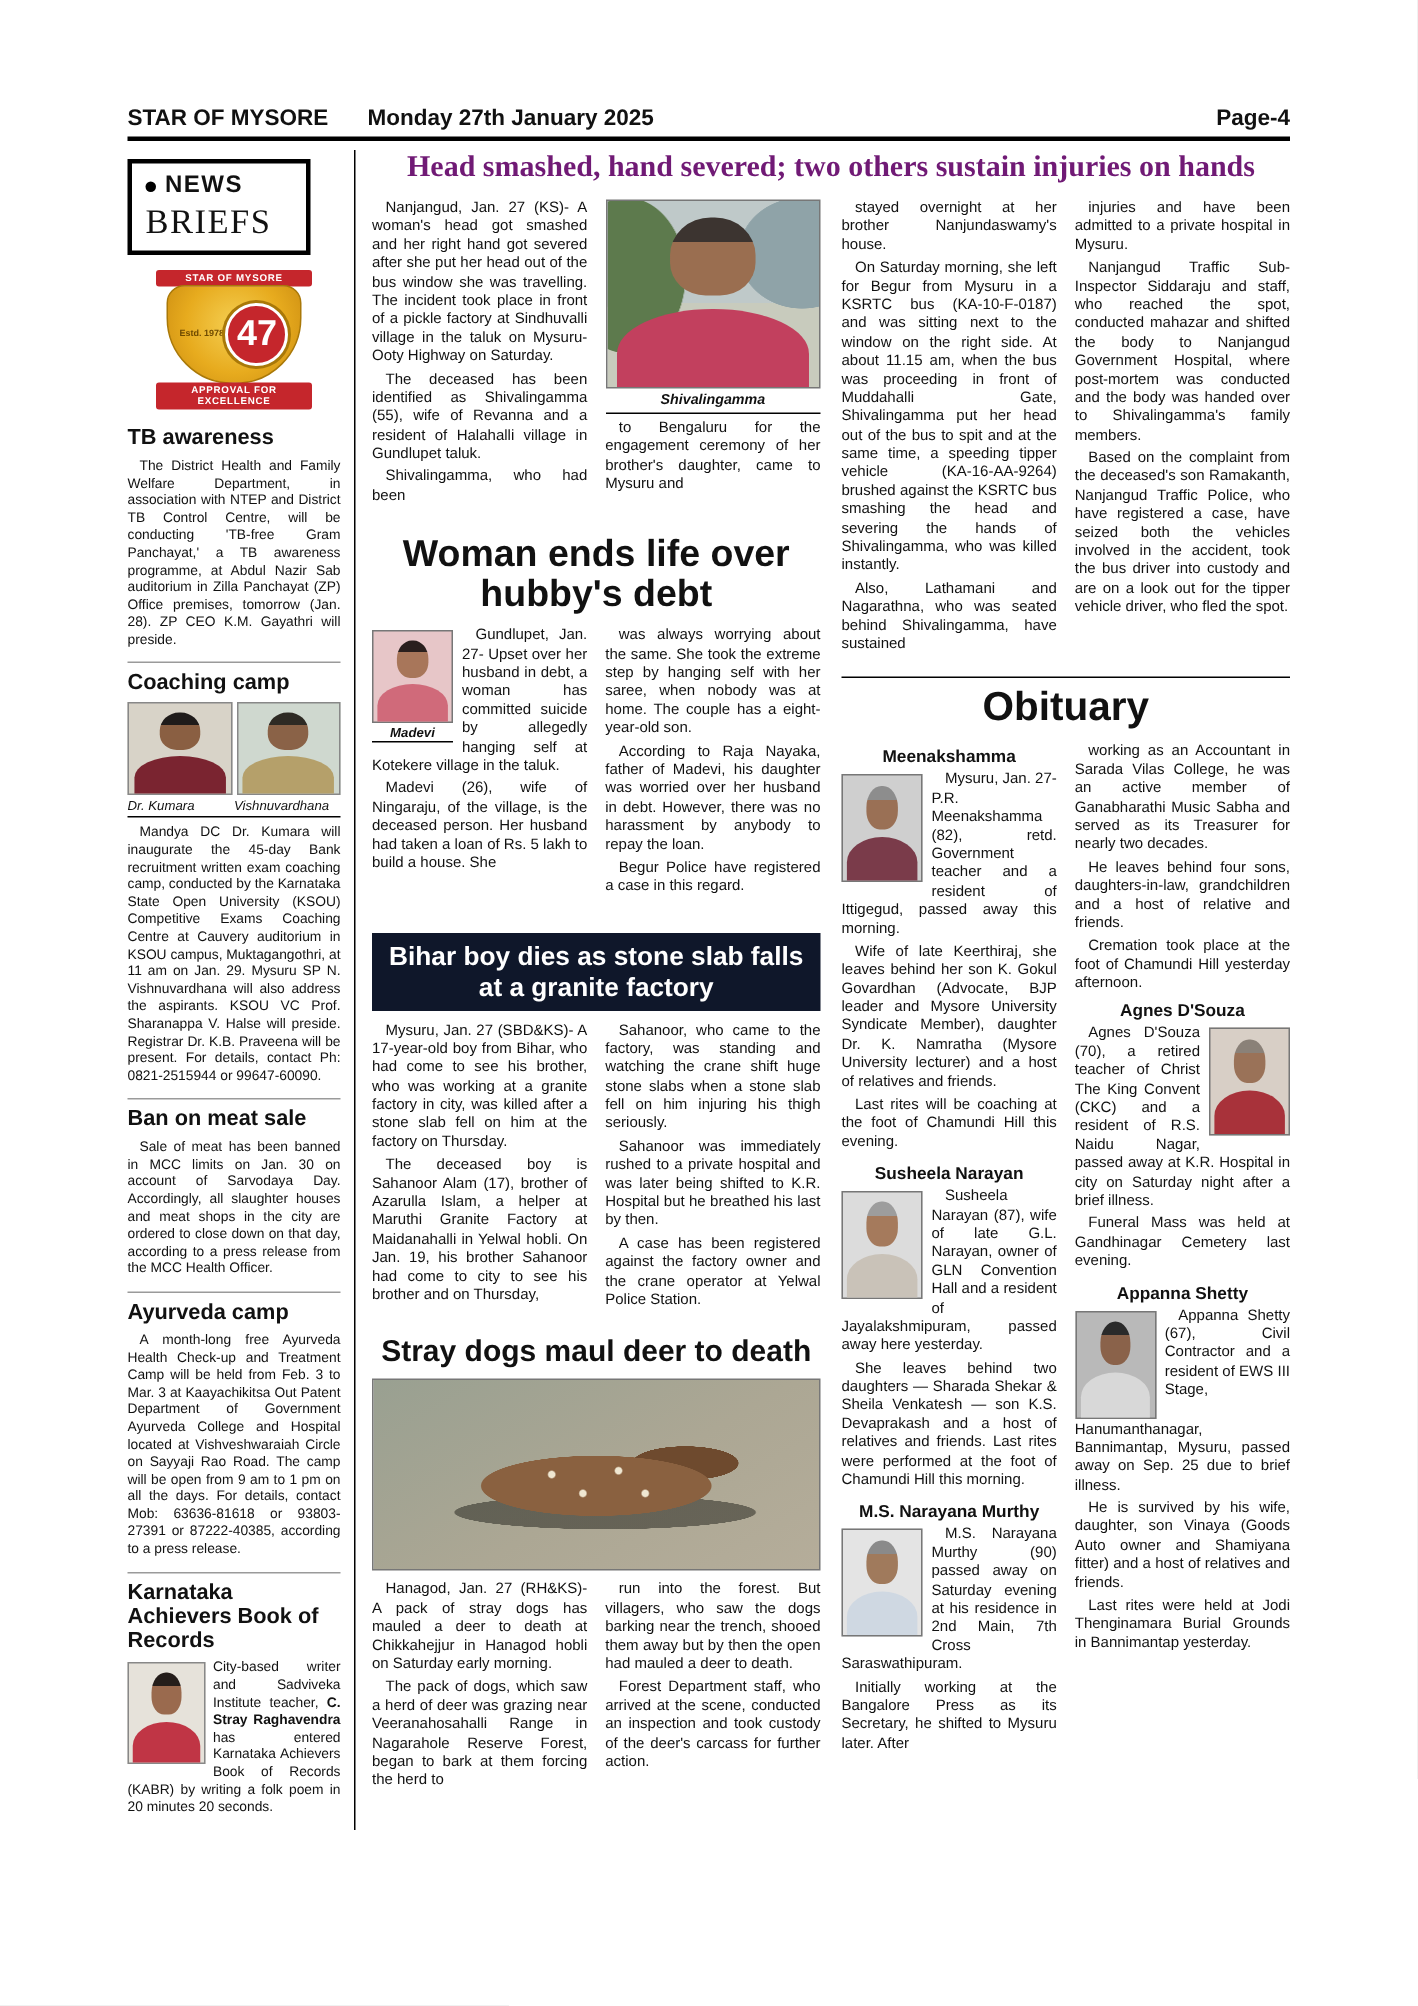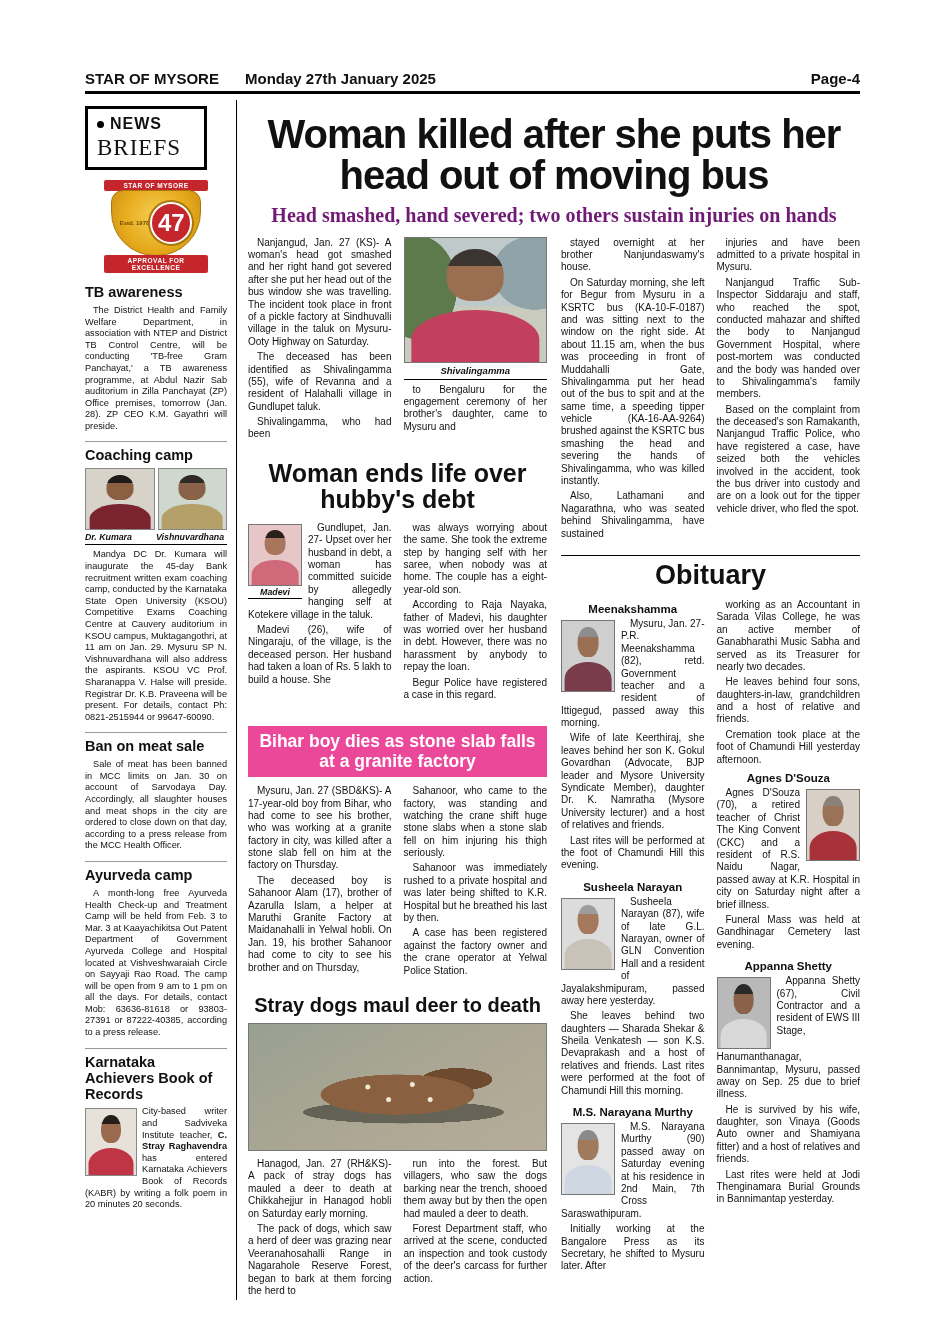--- a/index.html
+++ b/index.html
@@ -38,21 +38,21 @@
                align-items:center;justify-content:center;gap:1px}
   .logo-estd{font-size:6px;font-weight:bold;color:#6e4a00}
   .logo-circle{width:42px;height:42px;border-radius:50%;background:#c5262c;color:#fff;font-size:24px;font-weight:bold;
                display:flex;align-items:center;justify-content:center;border:2px solid #fff;box-shadow:0 0 0 2px #a97808}
   .sb-section{border-top:1px solid #9a9a9a;padding-top:6px;margin-bottom:9px}
   .sb-section.first{border-top:none;padding-top:0}
   .sb-head{font-size:14.5px;font-weight:bold;margin-bottom:4px;line-height:1.1}
   .sb-text p{margin:0 0 2px;font-size:9.2px;line-height:1.26;text-align:justify;text-indent:8px;hyphens:auto}
   .coach-photos{display:flex;gap:3px;margin-bottom:2px}
   .coach-photos .portrait{flex:1;height:62px;border:1px solid #888}
-  .coach-names{display:flex;font-size:8.8px;font-weight:bold;font-style:italic;border-bottom:1.5px solid #000;
+  .coach-names{display:flex;font-size:8.8px;font-weight:normal;font-style:italic;border-bottom:1.5px solid #000;
                padding-bottom:2px;margin-bottom:4px}
   .coach-names span{flex:1}
   .kabr-fig{float:left;width:52px;margin:2px 5px 2px 0}
   .kabr-fig .portrait{width:52px;height:68px;border:1px solid #888}
   .kabr-p{font-size:9.2px;line-height:1.26;text-align:justify;hyphens:auto}
   .bold{font-weight:bold}
 
   
   .lead-headline{font-size:40px;line-height:1.02;font-weight:bold;text-align:center;letter-spacing:-1px;
                  margin:14px 0 8px}
@@ -64,21 +64,21 @@
   .fig-caption{font-size:9.5px;font-weight:bold;font-style:italic;text-align:center;
                border-bottom:1.5px solid #000;padding:2px 0 3px;margin-bottom:4px}
 
   
   .section-headline{font-size:25px;font-weight:bold;line-height:1.06;text-align:center;margin:16px 0 9px}
   .hubby{min-height:252px}
   .madevi-fig{float:left;width:54px;margin:2px 6px 2px 0}
   .madevi-fig .portrait{width:54px;height:62px;border:1px solid #777}
   .madevi-fig figcaption{font-size:8.8px;font-weight:bold;font-style:italic;text-align:center;
                          border-bottom:1px solid #000;padding:1px 0}
-  .black-bar{background:#ec4899;color:#fff;font-size:17.5px;font-weight:bold;line-height:1.18;text-align:center;
+  .black-bar{background:#0f172a;color:#fff;font-size:17.5px;font-weight:bold;line-height:1.18;text-align:center;
              padding:5px 8px;margin:14px 0 8px}
   .dogs-headline{font-size:20px;font-weight:bold;text-align:center;margin:14px 0 6px}
   .deer-photo{height:128px;border:1px solid #777;margin:0 0 7px;background:
      radial-gradient(circle 3px at 40% 50%, #efe7d2 0 2px, transparent 3px),
      radial-gradient(circle 3px at 47% 60%, #efe7d2 0 2px, transparent 3px),
      radial-gradient(circle 3px at 55% 48%, #efe7d2 0 2px, transparent 3px),
      radial-gradient(circle 3px at 61% 60%, #efe7d2 0 2px, transparent 3px),
      radial-gradient(ellipse 26% 16% at 50% 56%, #8a6140 0 99%, transparent 100%),
      radial-gradient(ellipse 12% 9% at 70% 44%, #6e4a2e 0 99%, transparent 100%),
      radial-gradient(ellipse 34% 9% at 52% 70%, rgba(30,30,24,.5) 0 99%, transparent 100%),
@@ -187,21 +187,20 @@
         <figure class="kabr-fig">
           <span class="portrait ph-vani"></span>
         </figure>
         <p class="kabr-p"><span>City-based writer and Sadviveka Institute teacher, </span><span class="bold">C. Stray Raghavendra</span><span> has entered Karnataka Achievers Book of Records (KABR) by writing a folk poem in 20 minutes 20 seconds.</span></p>
       </section>
 
     </aside>
 
     <main class="main">
 
-      <h1 class="lead-headline">Woman killed after she puts her head out of moving bus</h1>
       <h2 class="lead-subhead">Head smashed, hand severed; two others sustain injuries on hands</h2>
 
       <div class="row">
 
         <div class="half">
 
           <div class="cols2 bus-left">
             <div class="col pcol">
                 <p>Nanjangud, Jan. 27 (KS)- A woman's head got smashed and her right hand got severed after she put her head out of the bus window she was travelling. The incident took place in front of a pickle factory at Sindhuvalli village in the taluk on Mysuru-Ooty Highway on Saturday.</p>
                 <p>The deceased has been identified as Shivalingamma (55), wife of Revanna and a resident of Halahalli village in Gundlupet taluk.</p>
@@ -291,21 +290,21 @@
             <div class="cols2">
 
               <div class="col">
 
                 <article class="obit">
                   <h3 class="obit-name">Meenakshamma</h3>
                   <span class="obit-photo portrait ph-meenakshamma"></span>
                   <div class="pcol">
                       <p>Mysuru, Jan. 27- P.R. Meenakshamma (82), retd. Government teacher and a resident of Ittigegud, passed away this morning.</p>
                       <p>Wife of late Keerthiraj, she leaves behind her son K. Gokul Govardhan (Advocate, BJP leader and Mysore University Syndicate Member), daughter Dr. K. Namratha (Mysore University lecturer) and a host of relatives and friends.</p>
-                      <p>Last rites will be performed at the foot of Chamundi Hill this evening.</p>
+                      <p>Last rites will be coaching at the foot of Chamundi Hill this evening.</p>
                     </div>
                 </article>
 
                 <article class="obit">
                   <h3 class="obit-name">Susheela Narayan</h3>
                   <span class="obit-photo portrait ph-susheela"></span>
                   <div class="pcol">
                       <p>Susheela Narayan (87), wife of late G.L. Narayan, owner of GLN Convention Hall and a resident of Jayalakshmipuram, passed away here yesterday.</p>
                       <p>She leaves behind two daughters — Sharada Shekar &amp; Sheila Venkatesh — son K.S. Devaprakash and a host of relatives and friends. Last rites were performed at the foot of Chamundi Hill this morning.</p>
                     </div>

